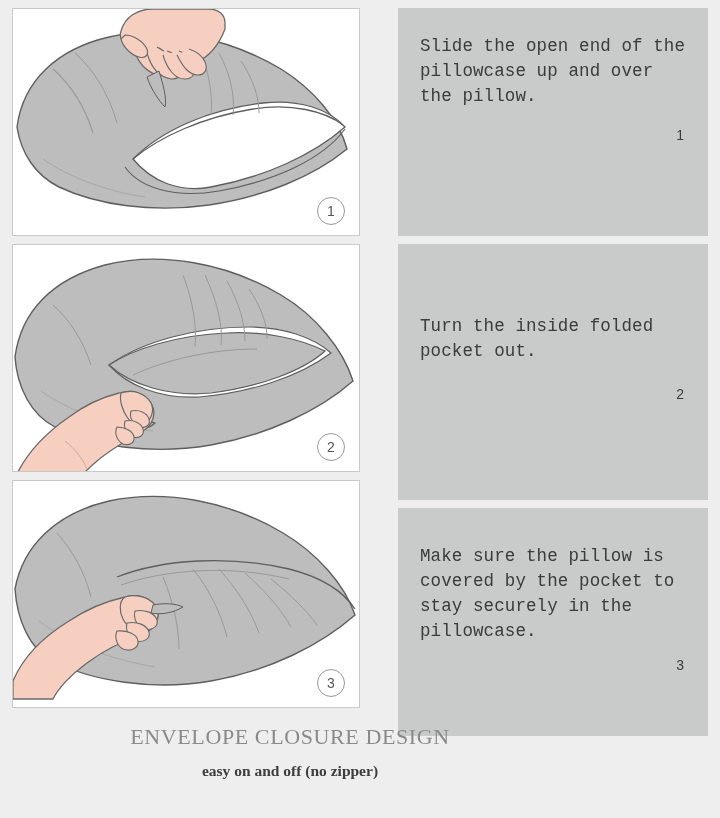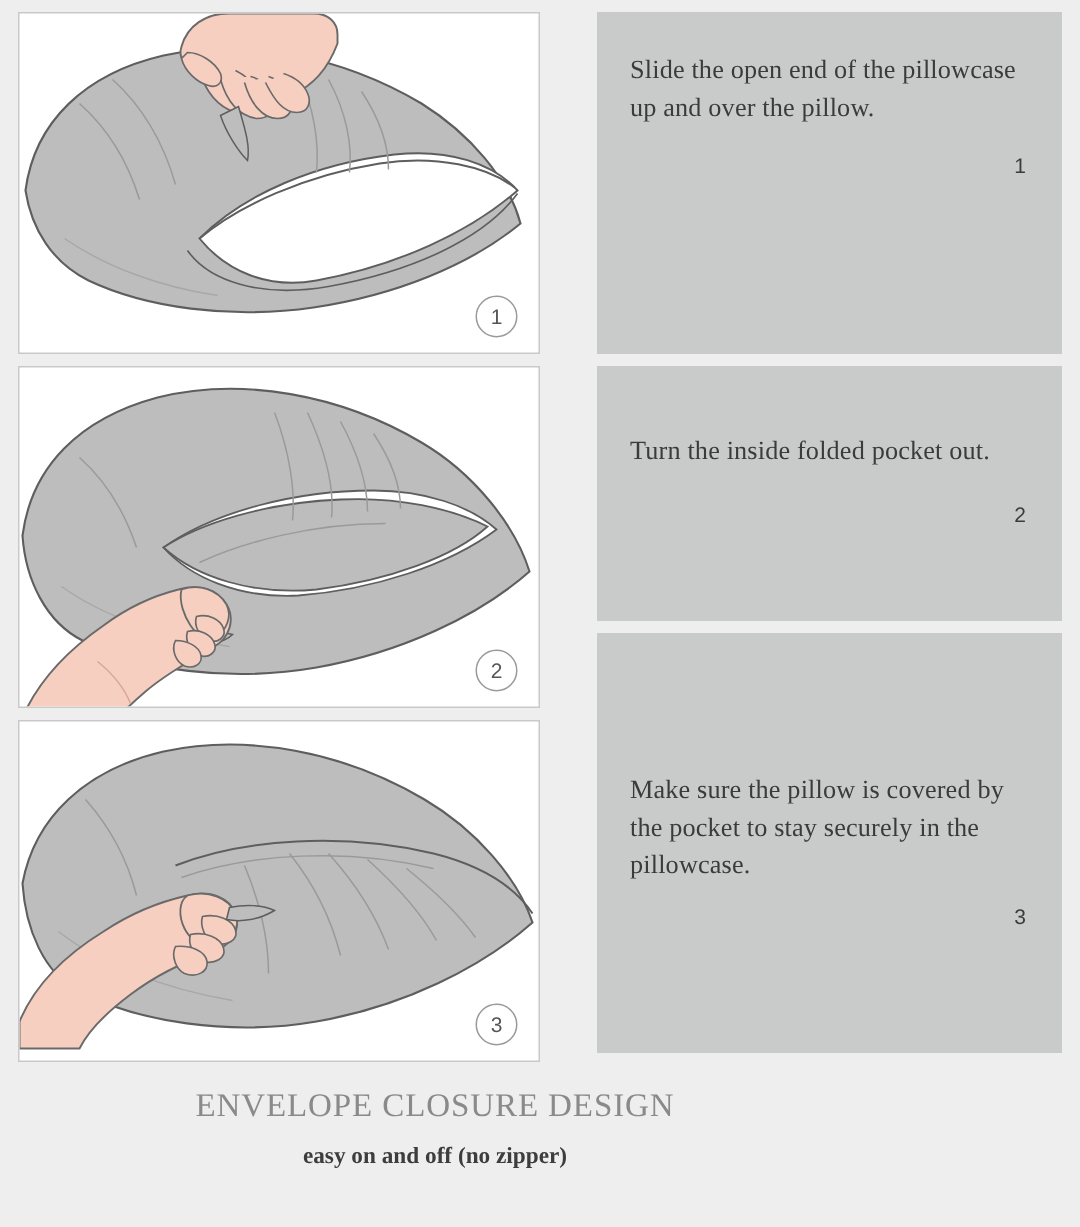--- a/index.html
+++ b/index.html
@@ -71,34 +71,34 @@
     width: 310px;
     background: #c9cbcb;
     padding: 26px 22px 10px 22px;
     margin-bottom: 8px;
   }
   .block p {
     margin: 0;
     color: #3b3b3b;
     font-size: 17.5px;
     line-height: 1.42;
-    font-family: Liberation Serif, serif;
+    font-family: Liberation Mono, monospace;
     letter-spacing: 0.1px;
   }
   .block .num {
     display: block;
     text-align: right;
     color: #3b3b3b;
     font-size: 14px;
     margin-top: 6px;
     padding-right: 2px;
   }
   .block-1 { height: 228px; }
-  .block-2 { height: 170px; padding-top: 44px; }
-  .block-3 { height: 280px; padding-top: 92px; }
+  .block-2 { height: 256px; padding-top: 70px; }
+  .block-3 { height: 228px; padding-top: 36px; }
 
   .block-1 .num { margin-top: 18px; }
   .block-2 .num { margin-top: 22px; }
   .block-3 .num { margin-top: 14px; }
 
   
   .footer {
     position: absolute;
     left: 0;
     top: 724px;

